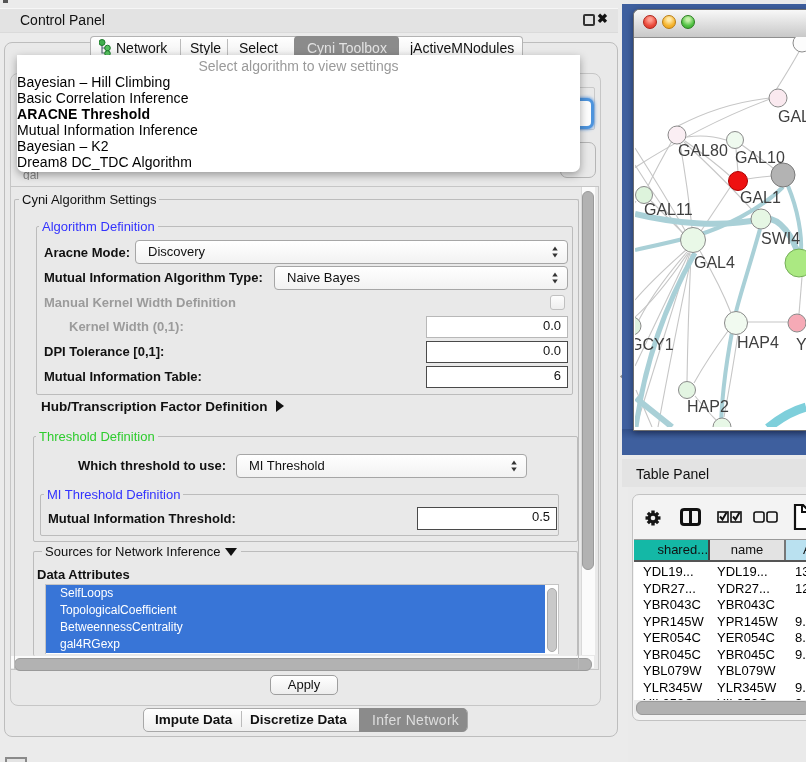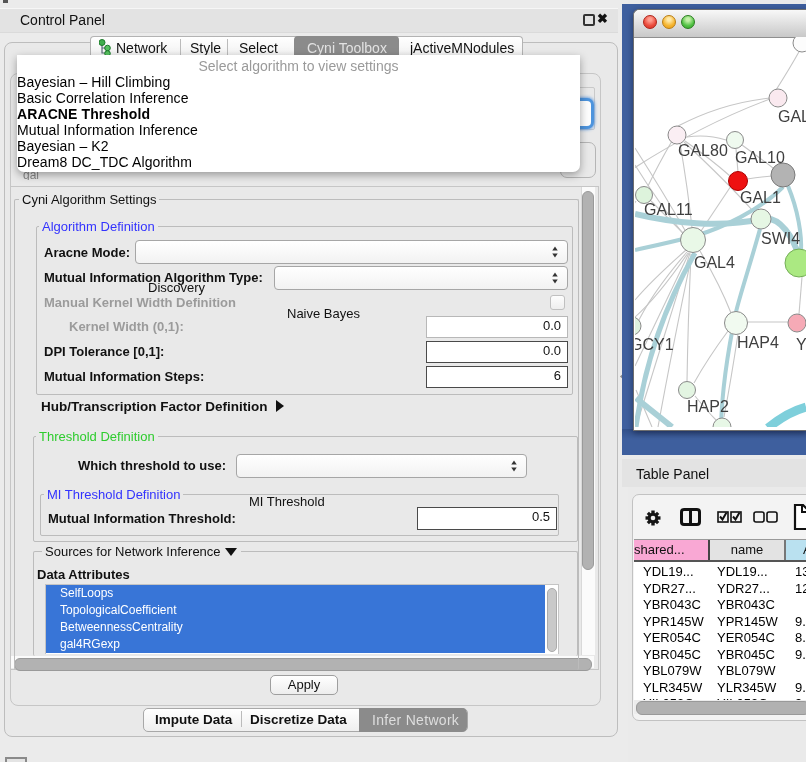--- a/index.html
+++ b/index.html
@@ -4,21 +4,21 @@
 <style>
 html,body{margin:0;padding:0;}
 body{width:806px;height:762px;position:relative;overflow:hidden;background:#eaeaea;
  font-family:"Liberation Sans",sans-serif;}
 .abs{position:absolute;}
 .bold{font-weight:bold;}
 .grouptitle{font-size:13px;color:#111;}
 .lbl2{font-size:13px;font-weight:bold;color:#111;}
 .dis{color:#9b9b9b;}
 .combo{position:absolute;background:linear-gradient(#ffffff,#f2f2f2);border:1px solid #a6a6a6;border-radius:4px;font-size:13px;color:#111;}
-.combo .tx{position:absolute;left:12px;top:3px;margin-top:36px;}
+.combo .tx{position:absolute;left:12px;top:3px;}
 .arrows{position:absolute;right:8px;top:4px;width:8px;height:14px;}
 .tfield{position:absolute;background:#fff;font-size:13px;color:#111;text-align:right;}
 .gbox{position:absolute;border:1px solid #bcbcbc;border-radius:2px;}
 .gtitle{position:absolute;background:#e9e9e9;padding:0 3px;line-height:13px;}
 </style>
 </head>
 <body>
 
 <div class="abs" style="left:0;top:0;width:628px;height:762px;background:#ebebeb;"></div>
 <div class="abs" style="left:3px;top:0;width:5px;height:3px;background:#555;"></div>
@@ -87,21 +87,21 @@
 
 <div class="abs lbl2 dis" style="left:44px;top:295px;">Manual Kernel Width Definition</div>
 <div class="abs" style="left:550px;top:295px;width:13px;height:13px;background:linear-gradient(#fdfdfd,#eee);border:1px solid #c0c0c0;border-radius:3px;"></div>
 
 <div class="abs lbl2 dis" style="left:44px;top:319px;margin-left:25px;">Kernel Width (0,1):</div>
 <div class="tfield dis" style="left:426px;top:316px;width:134px;height:19px;border:1px solid #b8b8b8;padding:1px 6px 0 0;">0.0</div>
 
 <div class="abs lbl2" style="left:44px;top:344px;">DPI Tolerance [0,1]:</div>
 <div class="tfield" style="left:426px;top:341px;width:134px;height:19px;border:1px solid #4a4a4a;padding:1px 6px 0 0;">0.0</div>
 
-<div class="abs lbl2" style="left:44px;top:369px;">Mutual Information Steps:</div>
+<div class="abs lbl2" style="left:44px;top:369px;">Mutual Information Table:</div>
 <div class="tfield" style="left:426px;top:366px;width:134px;height:19px;border:1px solid #4a4a4a;padding:1px 6px 0 0;">6</div>
 
 <div class="abs lbl2" style="left:41px;top:399px;font-size:13.5px;">Hub/Transcription Factor Definition</div>
 <svg class="abs" style="left:274px;top:399px;" width="11" height="14" viewBox="0 0 11 14">
     <path d="M2 1 L10 7 L2 13 Z" fill="#111"></path>
   </svg>
 
 <div class="gbox" style="left:33px;top:436px;width:543px;height:104px;"></div>
 <div class="gtitle" style="left:36px;top:430px;font-size:13px;color:#2ecc2e;">Threshold Definition</div>
 <div class="abs lbl2" style="left:78px;top:458px;">Which threshold to use:</div>
@@ -259,21 +259,21 @@
 <svg class="abs" style="left:753px;top:511px;" width="25" height="13" viewBox="0 0 25 13">
 <rect x="1" y="1" width="10" height="10" rx="2" fill="none" stroke="#111" stroke-width="1.6"></rect>
 <rect x="14" y="1" width="10" height="10" rx="2" fill="none" stroke="#111" stroke-width="1.6"></rect>
 </svg>
 <svg class="abs" style="left:793px;top:504px;" width="13" height="26" viewBox="0 0 13 26">
 <path d="M2 1 L10 1 L16 7 L16 25 L2 25 Z" fill="#fff" stroke="#111" stroke-width="2.2"></path>
 <path d="M9 1 L9 8 L16 8" fill="none" stroke="#111" stroke-width="2"></path>
 </svg>
 
 <div class="abs" style="left:634px;top:539px;width:172px;height:23px;border-top:1px solid #9a9a9a;border-bottom:2px solid #555;box-sizing:border-box;"></div>
-<div class="abs" style="left:634px;top:540px;width:74px;height:20px;background:#f9a8d4;border-right:2px solid #444;font-size:13px;color:#111;text-align:left;line-height:20px;">shared...</div>
+<div class="abs" style="left:634px;top:540px;width:74px;height:20px;background:#14b8a6;border-right:2px solid #444;font-size:13px;color:#111;text-align:right;line-height:20px;">shared...</div>
 <div class="abs" style="left:710px;top:540px;width:74px;height:20px;background:#e3e3e3;border-right:2px solid #777;font-size:13px;color:#111;text-align:center;line-height:20px;">name</div>
 <div class="abs" style="left:786px;top:540px;width:20px;height:20px;background:#bae1f0;font-size:13px;color:#111;line-height:20px;padding-left:17px;overflow:hidden;">A</div>
 
 <div class="abs" style="left:634px;top:562px;width:172px;height:138px;background:#fff;overflow:hidden;font-size:13px;color:#000;line-height:16.5px;">
 <div style="position:absolute;left:9px;top:2px;">YDL19...<br>YDR27...<br>YBR043C<br>YPR145W<br>YER054C<br>YBR045C<br>YBL079W<br>YLR345W<br>YIL053C</div>
 <div style="position:absolute;left:83px;top:2px;">YDL19...<br>YDR27...<br>YBR043C<br>YPR145W<br>YER054C<br>YBR045C<br>YBL079W<br>YLR345W<br>YIL053C</div>
 <div style="position:absolute;left:161px;top:2px;">13<br>12<br><br>9.<br>8.<br>9.<br><br>9.<br>9.</div>
 </div>
 
 <div class="abs" style="left:634px;top:700px;width:172px;height:14px;background:#ececec;"></div>

